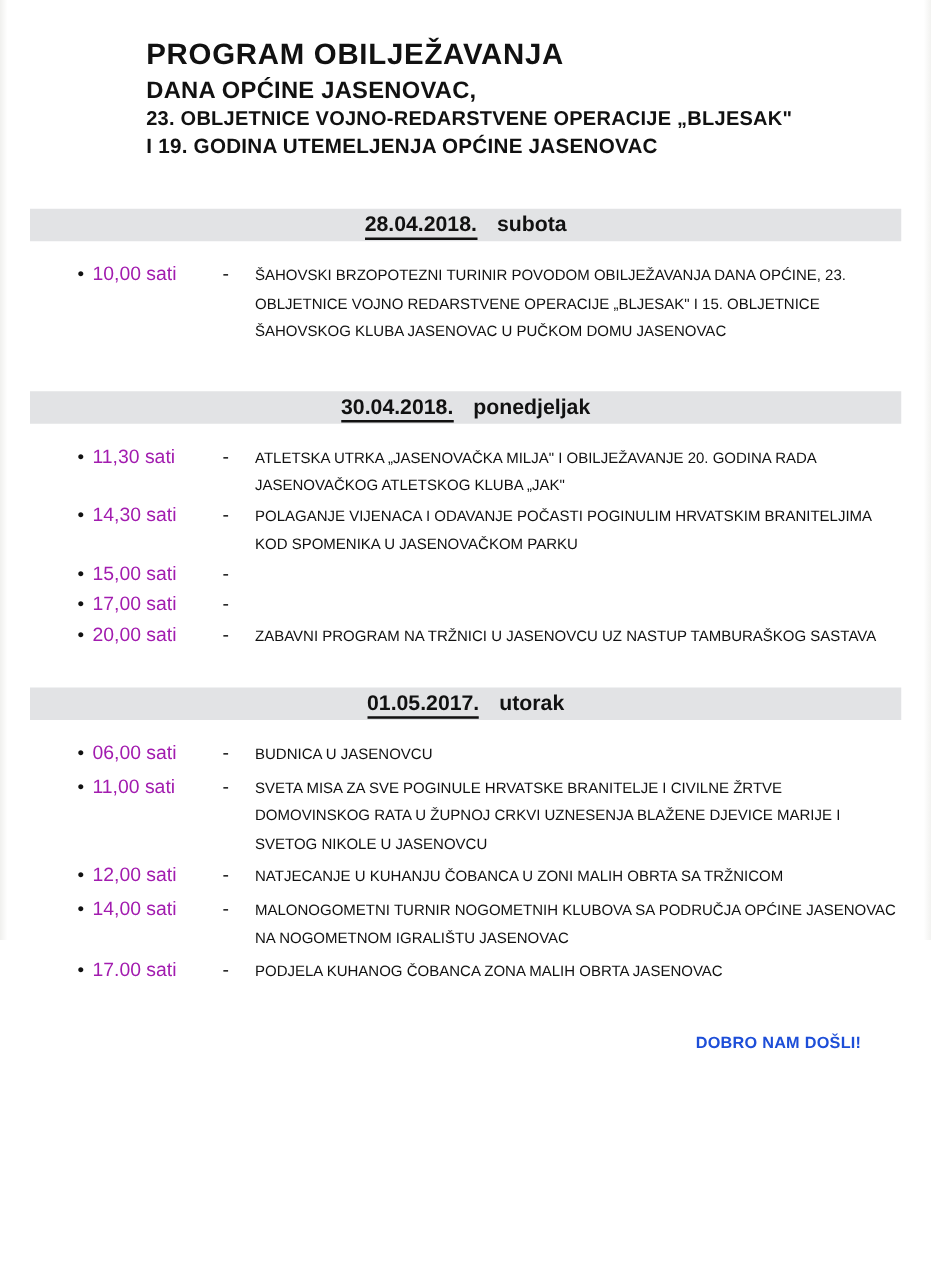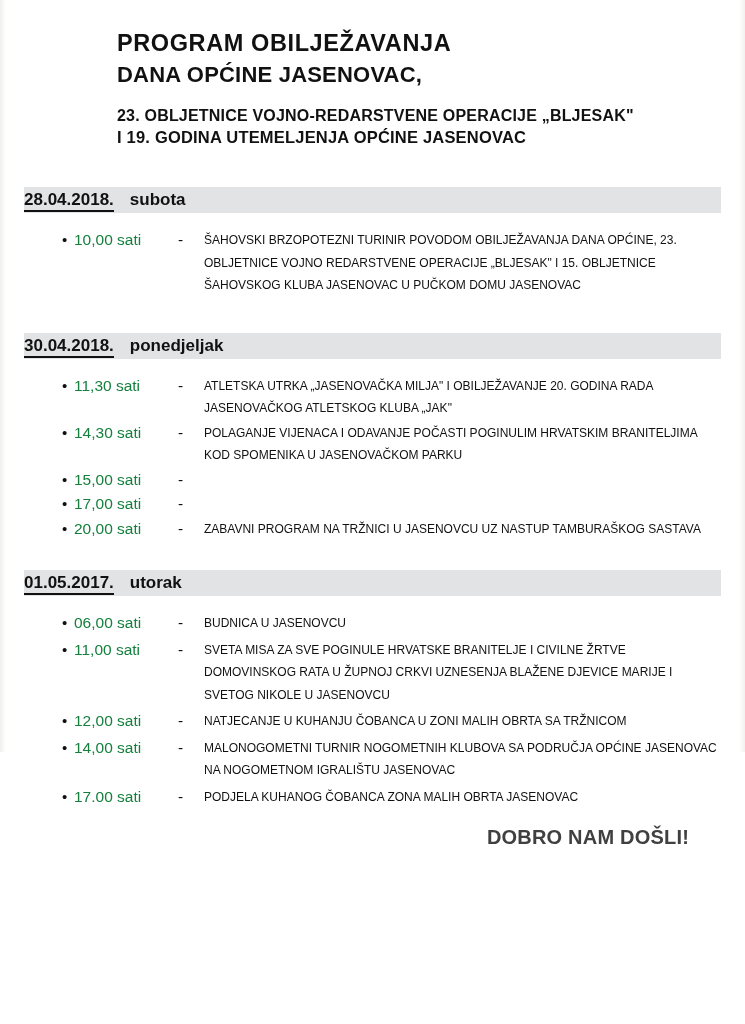--- a/index.html
+++ b/index.html
@@ -33,38 +33,39 @@
     letter-spacing: 0.2px;
     color: #111;
     white-space: nowrap;
   }
   .header .l1 {
     font-size: 23.5px;
     letter-spacing: 0.6px;
     margin-bottom: 5px;
   }
   .header .l2 {
-    font-size: 22px;
-    margin-bottom: 19px;
+    font-size: 19px;
+    margin-bottom: 3px;
   }
   .header .l3 {
     font-size: 16px;
     margin-bottom: 3px;
   }
   .header .l4 {
     font-size: 16.5px;
   }
 
   
   .day-band {
     background: #e2e3e5;
     margin: 0 0 0 0;
     height: 26px;
     display: flex;
     align-items: center;
+    justify-content: center;
   }
   .day-band .day-text {
     font-size: 17px;
     font-weight: bold;
     color: #111;
     position: relative;
     white-space: nowrap;
   }
   .day-band .day-date {
     border-bottom: 2px solid #111;
@@ -93,21 +94,21 @@
     flex: 0 0 12px;
     font-size: 15px;
     line-height: 22px;
     color: #111;
     text-align: left;
   }
   .time {
     flex: 0 0 104px;
     font-size: 15.5px;
     line-height: 22.5px;
-    color: #15803d;
+    color: #a21caf;
     white-space: nowrap;
   }
   .dash {
     flex: 0 0 26px;
     font-size: 15.5px;
     line-height: 22.5px;
     color: #111;
   }
   .desc {
     font-size: 12px;
@@ -118,26 +119,26 @@
 
   .events-1 { margin-top: 16px; }
   .events-2 { margin-top: 16px; }
   .events-3 { margin-top: 16px; }
 
   .events-2 .event { margin-bottom: 2px; }
   .events-3 .event { margin-bottom: 4px; }
 
   
   .footer {
-    margin-top: 18px;
+    margin-top: 38px;
     text-align: right;
     padding-right: 32px;
-    font-size: 20px;
+    font-size: 13px;
     font-weight: bold;
-    color: #404040;
+    color: #1d4ed8;
     letter-spacing: 0.2px;
   }
 
   
   .scan-edge-left {
     position: absolute;
     left: 0; top: 0; bottom: 0;
     width: 6px;
     background: linear-gradient(to right, #f0f0ee, #ffffff);
     pointer-events: none;

